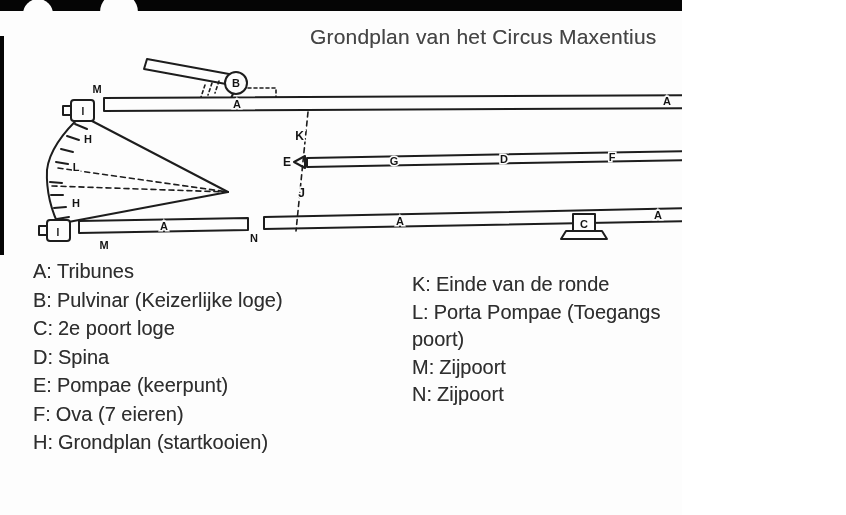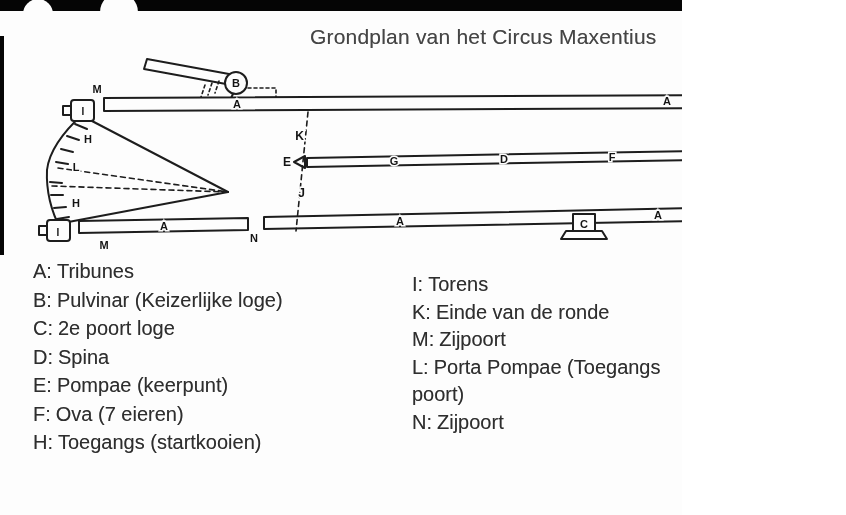--- a/index.html
+++ b/index.html
@@ -122,24 +122,23 @@
     </g>
   </svg>
 
   <div id="legend-left" class="legend-col">
     <div class="legend-row"><span class="legend-key">A:</span><span>Tribunes</span></div>
     <div class="legend-row"><span class="legend-key">B:</span><span>Pulvinar (Keizerlijke loge)</span></div>
     <div class="legend-row"><span class="legend-key">C:</span><span>2e poort loge</span></div>
     <div class="legend-row"><span class="legend-key">D:</span><span>Spina</span></div>
     <div class="legend-row"><span class="legend-key">E:</span><span>Pompae (keerpunt)</span></div>
     <div class="legend-row"><span class="legend-key">F:</span><span>Ova (7 eieren)</span></div>
-    <div class="legend-row"><span class="legend-key">H:</span><span>Toegangs (startkooien)</span></div>
+    <div class="legend-row"><span class="legend-key">H:</span><span>Grondplan (startkooien)</span></div>
   </div>
 
   <div id="legend-right" class="legend-col">
-    <div class="legend-row"><span class="legend-key">I:</span><span>Torens</span></div>
     <div class="legend-row"><span class="legend-key">K:</span><span>Einde van de ronde</span></div>
+    <div class="legend-row"><span class="legend-key">L:</span><span>Porta Pompae (Toegangs poort)</span></div>
     <div class="legend-row"><span class="legend-key">M:</span><span>Zijpoort</span></div>
-    <div class="legend-row"><span class="legend-key">L:</span><span>Porta Pompae (Toegangs poort)</span></div>
     <div class="legend-row"><span class="legend-key">N:</span><span>Zijpoort</span></div>
   </div>
 
 </div>
 
 </body></html>

